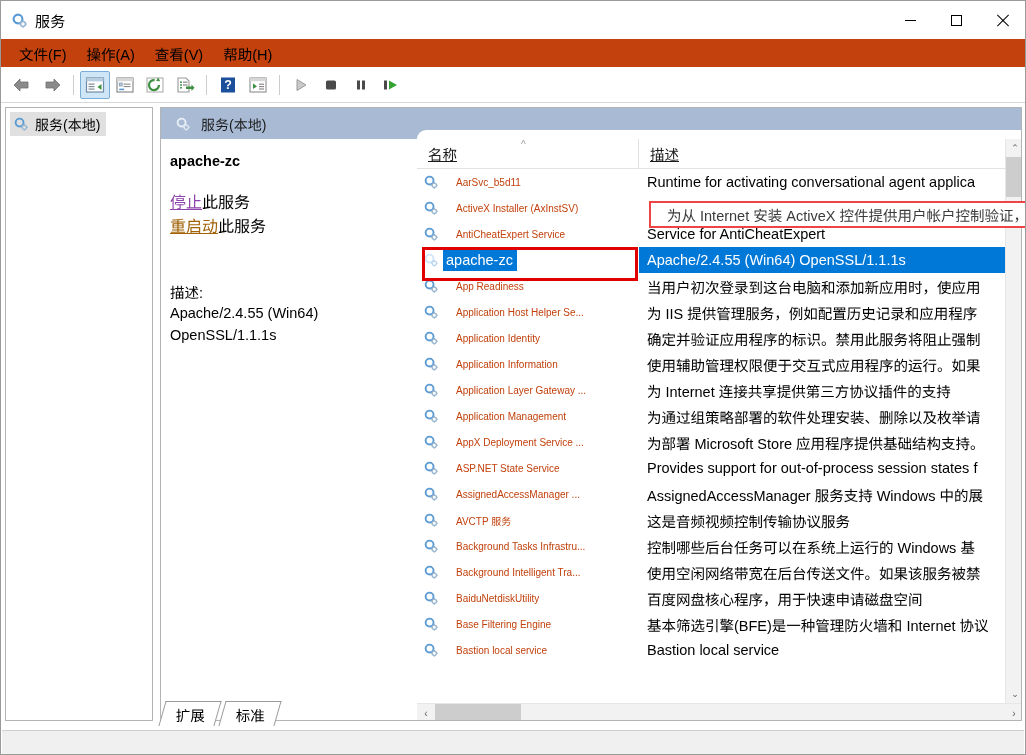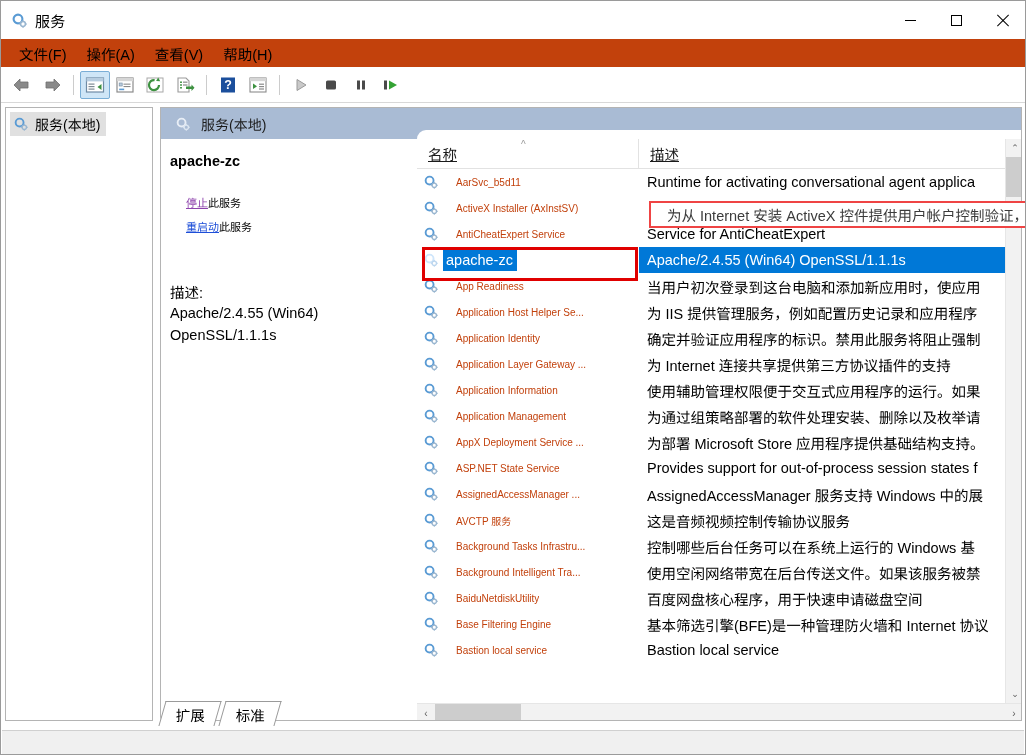--- a/index.html
+++ b/index.html
@@ -135,24 +135,24 @@
   .detail {
     position: absolute; left: 0; top: 31px;
     width: 256px; height: 583px;
     background: #ffffff;
     padding: 14px 12px 0 9px;
   }
   .detail-title {
     font-size: 14.5px; font-weight: bold; color: #000;
     margin-bottom: 22px;
   }
-  .detail-link-row { font-size: 11px; color: #000; line-height: 24px; white-space: nowrap; margin-left: 16px; }
+  .detail-link-row { font-size: 16px; color: #000; line-height: 24px; white-space: nowrap; }
   .lnk { text-decoration: underline; cursor: pointer; }
   .lnk.visited { color: #8e44ad; }
-  .lnk.normal  { color: #1d4ed8; }
+  .lnk.normal  { color: #a16207; }
   .detail-desc-label { font-size: 14.5px; color: #000; margin-top: 42px; }
   .detail-desc-line  { font-size: 14.5px; color: #000; line-height: 22px; }
 
   
   .list-area {
     position: absolute; left: 256px; top: 31px;
     width: 606px; height: 583px;
     background: #ffffff;
     overflow: hidden;
   }
@@ -684,41 +684,41 @@
                   <circle cx="7" cy="7" r="4.2" fill="none" stroke="#5a9bd4" stroke-width="2"></circle>
                   <circle cx="12" cy="12" r="2.3" fill="none" stroke="#9ab6d0" stroke-width="1.4"></circle>
                   <g fill="#9ab6d0">
                     <rect x="11.4" y="8.3" width="1.2" height="1.6"></rect>
                     <rect x="11.4" y="14.1" width="1.2" height="1.6"></rect>
                     <rect x="8.3" y="11.4" width="1.6" height="1.2"></rect>
                     <rect x="14.1" y="11.4" width="1.6" height="1.2"></rect>
                   </g>
                 </svg>
               </span>
+              <span class="name-txt">Application Information</span>
+            </div>
+            <div class="cell-desc">使用辅助管理权限便于交互式应用程序的运行。如果</div>
+          </div>
+          <div class="row">
+            <div class="cell-name">
+              <span>
+                <svg width="16" height="16" viewBox="0 0 17 17">
+                  <circle cx="7" cy="7" r="4.2" fill="none" stroke="#5a9bd4" stroke-width="2"></circle>
+                  <circle cx="12" cy="12" r="2.3" fill="none" stroke="#9ab6d0" stroke-width="1.4"></circle>
+                  <g fill="#9ab6d0">
+                    <rect x="11.4" y="8.3" width="1.2" height="1.6"></rect>
+                    <rect x="11.4" y="14.1" width="1.2" height="1.6"></rect>
+                    <rect x="8.3" y="11.4" width="1.6" height="1.2"></rect>
+                    <rect x="14.1" y="11.4" width="1.6" height="1.2"></rect>
+                  </g>
+                </svg>
+              </span>
               <span class="name-txt">Application Layer Gateway ...</span>
             </div>
             <div class="cell-desc">为 Internet 连接共享提供第三方协议插件的支持</div>
-          </div>
-          <div class="row">
-            <div class="cell-name">
-              <span>
-                <svg width="16" height="16" viewBox="0 0 17 17">
-                  <circle cx="7" cy="7" r="4.2" fill="none" stroke="#5a9bd4" stroke-width="2"></circle>
-                  <circle cx="12" cy="12" r="2.3" fill="none" stroke="#9ab6d0" stroke-width="1.4"></circle>
-                  <g fill="#9ab6d0">
-                    <rect x="11.4" y="8.3" width="1.2" height="1.6"></rect>
-                    <rect x="11.4" y="14.1" width="1.2" height="1.6"></rect>
-                    <rect x="8.3" y="11.4" width="1.6" height="1.2"></rect>
-                    <rect x="14.1" y="11.4" width="1.6" height="1.2"></rect>
-                  </g>
-                </svg>
-              </span>
-              <span class="name-txt">Application Information</span>
-            </div>
-            <div class="cell-desc">使用辅助管理权限便于交互式应用程序的运行。如果</div>
           </div>
           <div class="row">
             <div class="cell-name">
               <span>
                 <svg width="16" height="16" viewBox="0 0 17 17">
                   <circle cx="7" cy="7" r="4.2" fill="none" stroke="#5a9bd4" stroke-width="2"></circle>
                   <circle cx="12" cy="12" r="2.3" fill="none" stroke="#9ab6d0" stroke-width="1.4"></circle>
                   <g fill="#9ab6d0">
                     <rect x="11.4" y="8.3" width="1.2" height="1.6"></rect>
                     <rect x="11.4" y="14.1" width="1.2" height="1.6"></rect>

